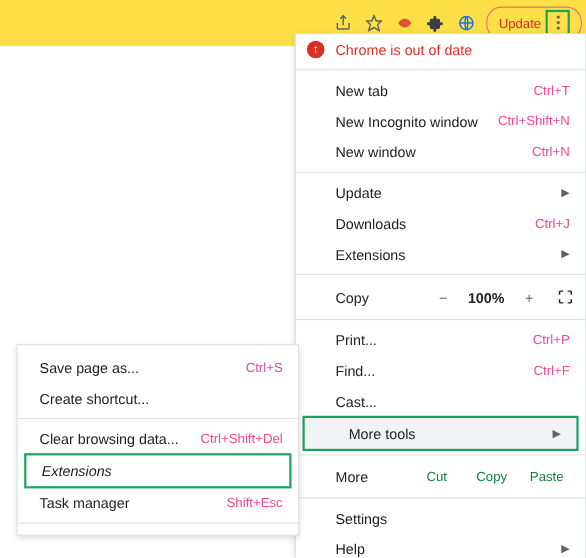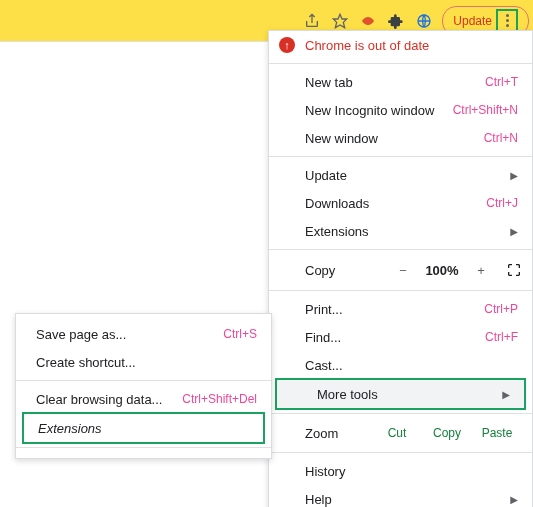--- a/index.html
+++ b/index.html
@@ -139,28 +139,28 @@
       <span></span>
     </div>
   <div class="hl-box">
     <div class="mi">
         <span>More tools</span>
         <span class="arrow">▶</span>
       </div>
   </div>
   <div class="sep"></div>
   <div class="edit-row">
-    <span class="lbl">Zoom</span>
+    <span class="lbl">More</span>
     <span class="act">Cut</span>
     <span class="act">Copy</span>
     <span class="act">Paste</span>
   </div>
   <div class="sep"></div>
   <div class="mi">
-      <span>History</span>
+      <span>Settings</span>
       <span></span>
     </div>
   <div class="mi">
       <span>Help</span>
       <span class="arrow">▶</span>
     </div>
 
 </div>
 
 <div class="sub-menu">
@@ -176,15 +176,19 @@
   <div class="mi">
       <span>Clear browsing data...</span>
       <span class="sc">Ctrl+Shift+Del</span>
     </div>
   <div class="sub-hl">
     <div class="mi">
         <span>Extensions</span>
         <span></span>
       </div>
   </div>
+  <div class="mi">
+      <span>Task manager</span>
+      <span class="sc">Shift+Esc</span>
+    </div>
   <div class="sep"></div>
 
 </div>
 
 </body></html>

